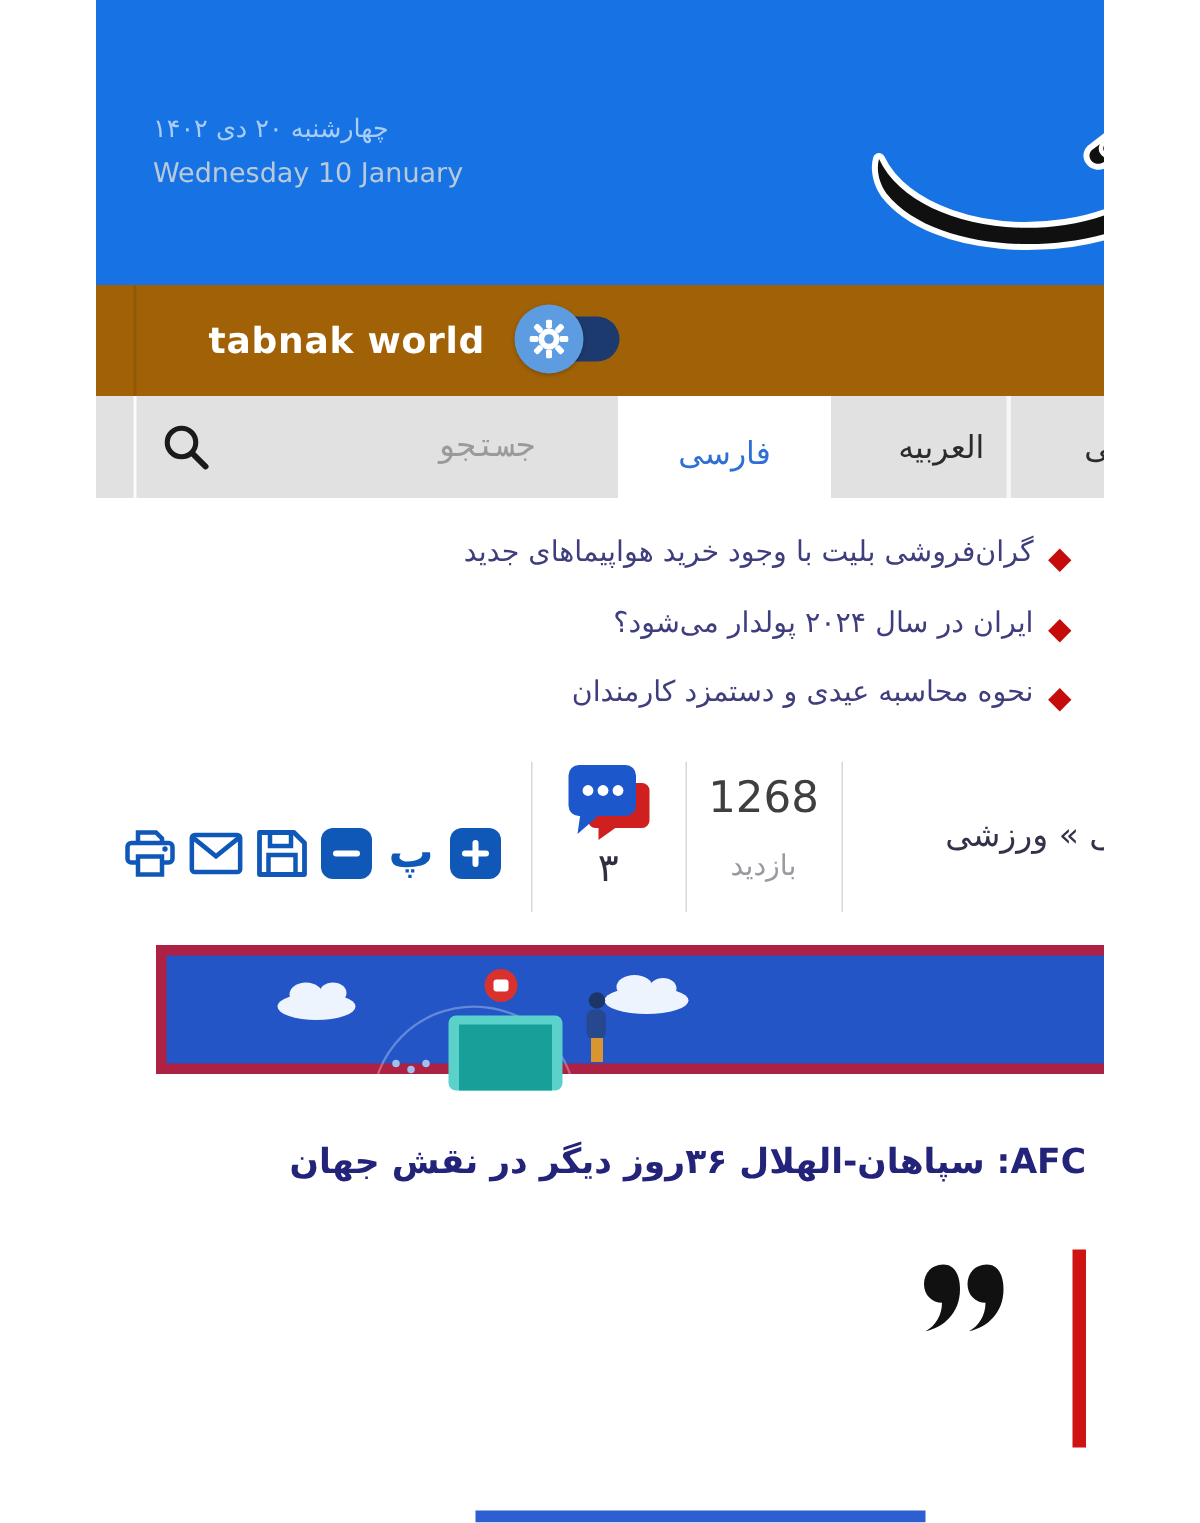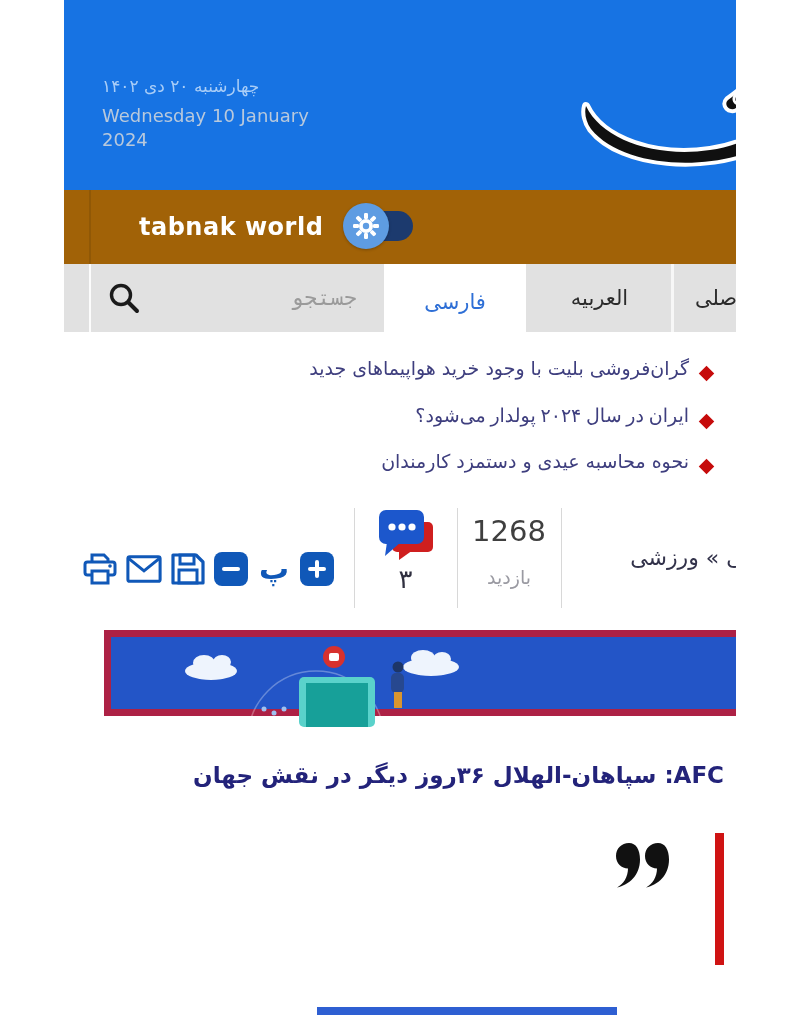--- a/index.html
+++ b/index.html
@@ -24,30 +24,30 @@
   .hamburger { position:absolute; right:22px; top:20px; width:32px; cursor:pointer; }
   .hamburger i { display:block; width:32px; height:5px; background:#fff; border-radius:2.5px; margin-bottom:6px; }
   .hamburger i:last-child { margin-bottom:0; }
 
   
   .tabbar { position:absolute; left:0; top:264px; width:800px; height:68px; background:#e1e1e1; }
   .tabbar .edge-line { position:absolute; left:25px; top:0; bottom:0; width:2px; background:rgba(255,255,255,0.9); }
   .search-zone { position:absolute; left:0; top:0; width:318px; height:68px; cursor:pointer;font-family:Liberation Mono, monospace; }
   .search-zone svg { position:absolute; left:44px; top:18px; }
   .search-ph { position:absolute; right:25px; top:50%; transform:translateY(-50%); color:#9a9a9a; font-size:22px; direction:rtl; }
-  .tab { position:absolute; top:0; height:68px; display:flex; align-items:center; justify-content:center; font-size:21px; cursor:pointer; }
+  .tab { position:absolute; top:0; height:68px; display:flex; align-items:center; justify-content:center; font-size:21px; cursor:pointer;margin-left:28px; }
   .tab-farsi { left:320px; width:142px; top:0; height:76px; background:#ffffff; color:#2e6fd6; }
   .tab-arabic { left:464px; width:143px; color:#2b2b2b; }
   .tab-main { left:610px; width:190px; color:#2b2b2b; direction:rtl; gap:10px; }
   .tab-divider { position:absolute; left:607px; top:0; width:3px; height:68px; background:#f7f7f7; }
 
   
   .headline { position:absolute; right:24px; direction:rtl; display:flex; align-items:flex-end; gap:12px; color:#3e3e7e; font-size:19px; cursor:pointer; }
   .headline .diamond { width:11px; height:11px; background:#c60b0b; transform:rotate(45deg); flex:0 0 auto; }
-  .hl-0 { top:357px; } .hl-1 { top:404px;font-family:Liberation Serif, serif; } .hl-2 { top:450px; }
+  .hl-0 { top:357px; } .hl-1 { top:404px; } .hl-2 { top:450px; }
 
   
   .metabar { position:absolute; left:0; top:500px; width:800px; height:115px; }
   .metabar .vline { position:absolute; top:8px; height:100px; width:1px; background:#d8d8d8; }
   .v1 { left:290px; } .v2 { left:393px; } .v3 { left:497px; }
   .category { position:absolute; left:497px; top:0; width:303px; height:115px; display:flex; align-items:center; justify-content:center; direction:rtl; font-size:22px; color:#32324a; font-weight:500; cursor:pointer; }
   .comments { position:absolute; left:290px; top:0; width:103px; height:115px; text-align:center; cursor:pointer; }
   .comments svg { margin-top:8px; }
   .comments .cnt { font-size:26px; color:#2f2f3f; direction:rtl; margin-top:0px; }
   .views { position:absolute; left:393px; top:0; width:104px; height:115px; text-align:center; }
@@ -79,21 +79,20 @@
 </head>
 <body>
 
 <div class="page">
 
   <div class="header">
     <div class="date-block">
       <div class="date-fa">چهارشنبه ۲۰ دی ۱۴۰۲</div>
       <div class="date-en">
         <div>Wednesday 10 January</div>
-        <div>2024</div>
       </div>
     </div>
     <div class="logo" title="تابناک">
       <svg viewBox="0 0 362 172">
 
         <path d="M336,0 C324,32 289,77 242,108 C236,112 229,105 234,100 C275,70 309,32 324,0 Z" fill="#101010" stroke="#ffffff" stroke-width="8" paint-order="stroke" stroke-linejoin="round"></path>
 
         <path d="M92,106 C108,140 162,158 216,150 C263,143 293,117 301,87
                  C306,100 300,131 262,149 C214,171 128,168 97,129 C92,122 90,113 92,106 Z" fill="#101010" stroke="#ffffff" stroke-width="8" paint-order="stroke" stroke-linejoin="round"></path>
 

